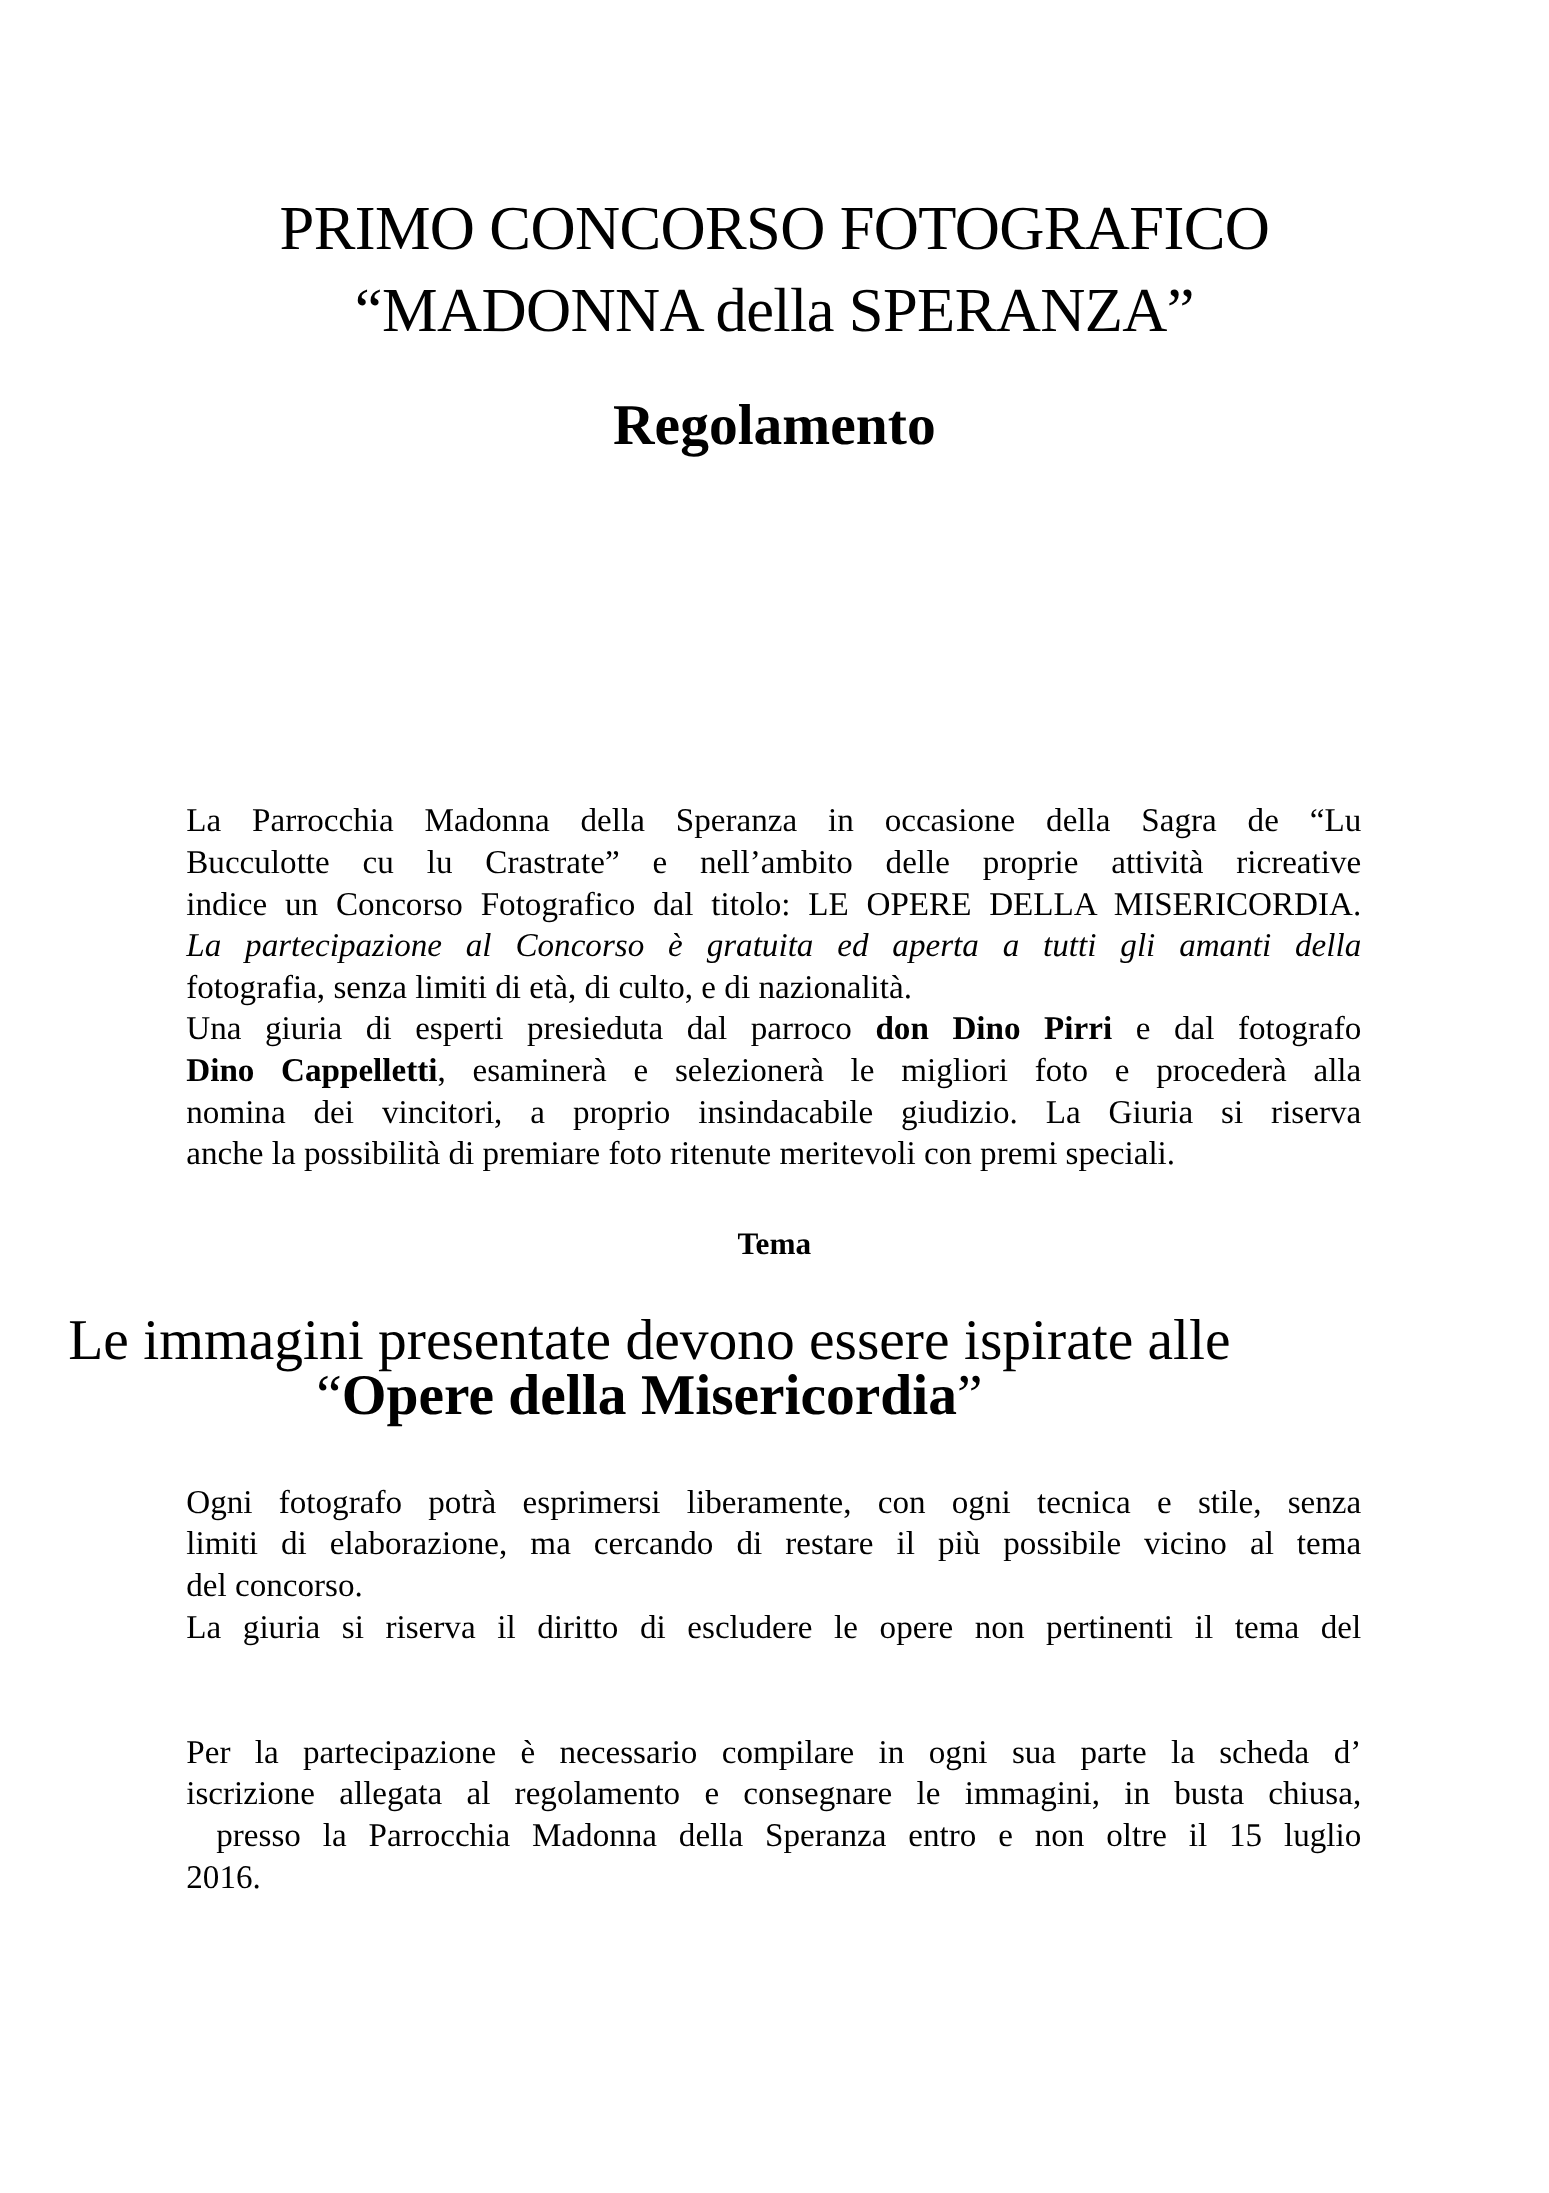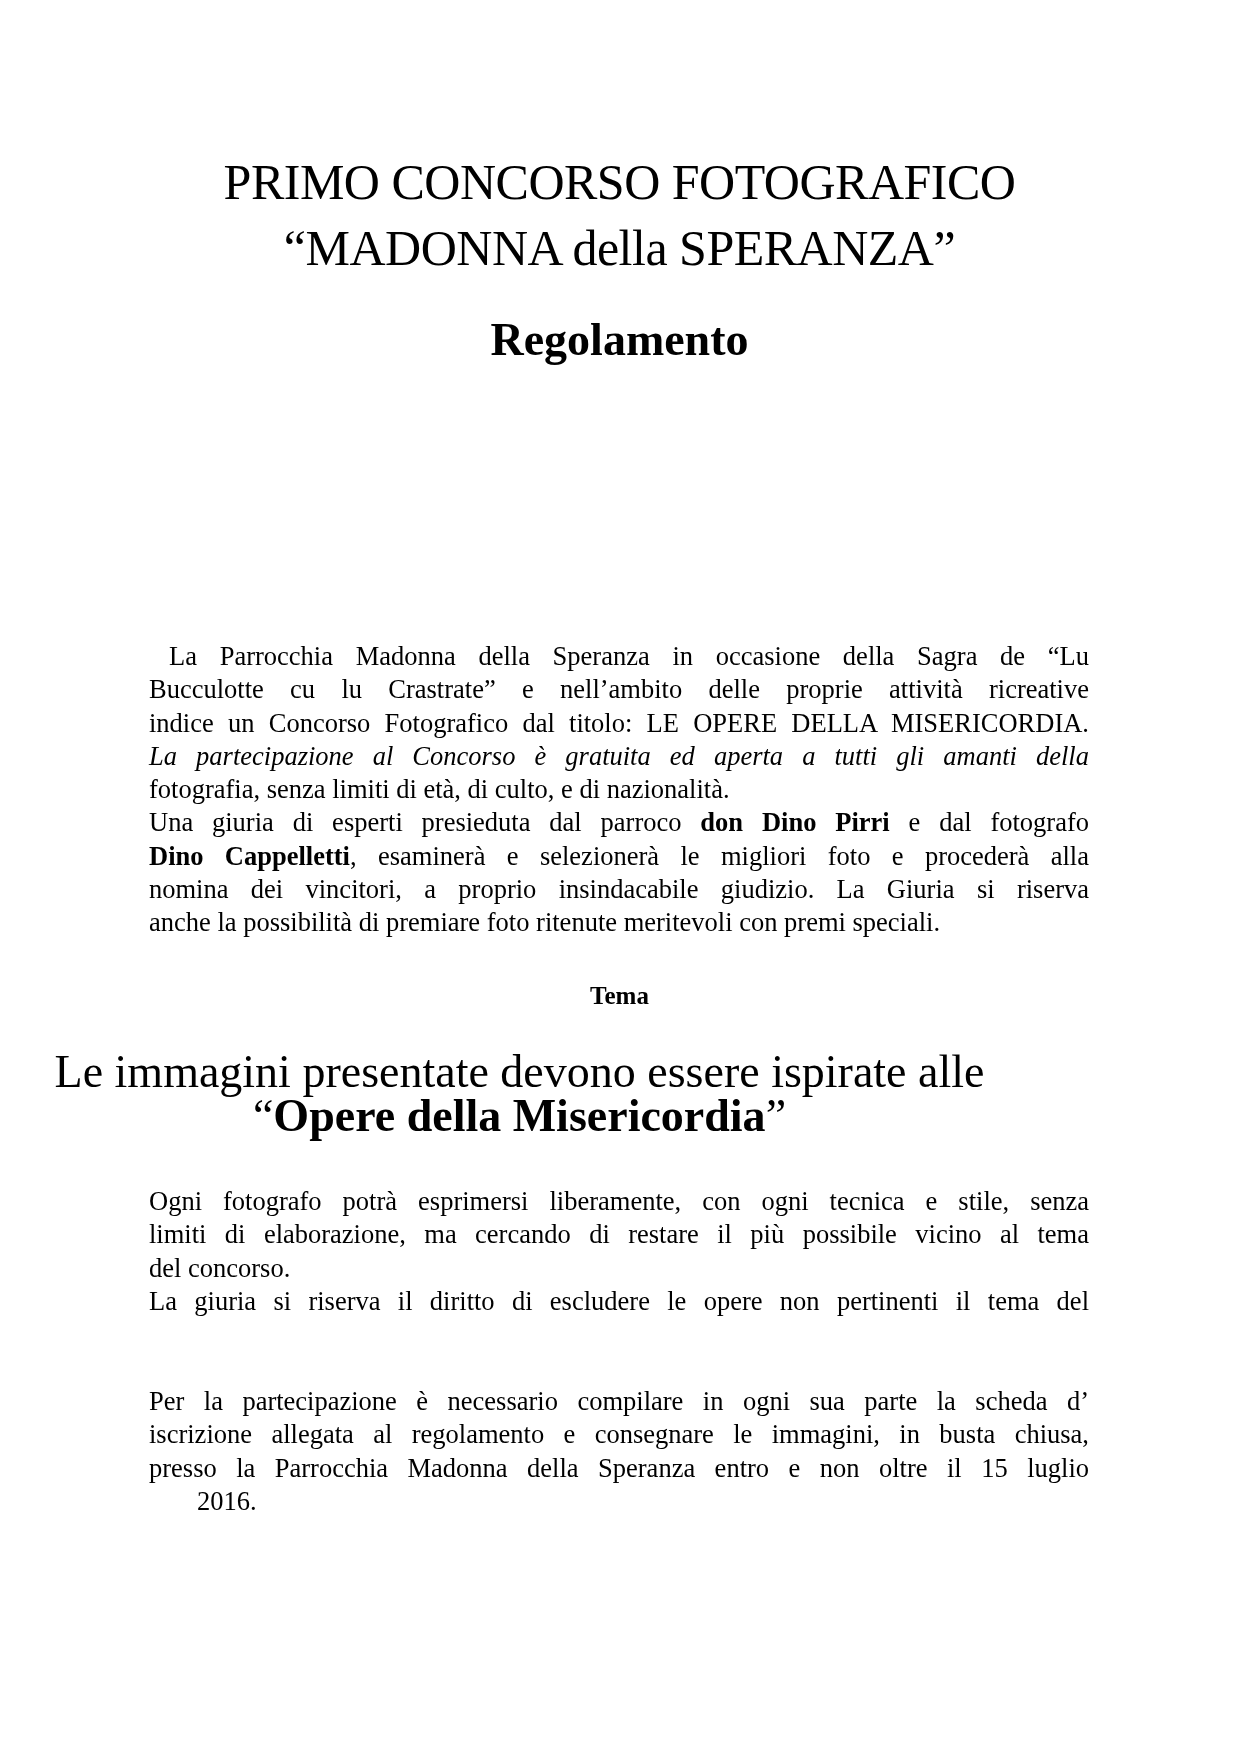--- a/index.html
+++ b/index.html
@@ -21,21 +21,21 @@
   </style>
 </head>
 <body>
 
 <div>
   <div class="title t1">PRIMO CONCORSO FOTOGRAFICO</div>
   <div class="title t2">“MADONNA della SPERANZA”</div>
   <div class="heading">Regolamento</div>
 
   <div class="body-block p1">
-    <span class="line just" style="display: block; margin-left: 20px;">La Parrocchia Madonna della Speranza in occasione della  Sagra de “Lu</span>
+    <span class="line just" style="display: block;">La Parrocchia Madonna della Speranza in occasione della  Sagra de “Lu</span>
     <span class="line just" style="display: block;">Bucculotte cu lu Crastrate” e nell’ambito delle proprie attività ricreative</span>
     <span class="line just" style="display: block;">indice un Concorso Fotografico dal titolo: LE OPERE DELLA MISERICORDIA.</span>
     <span class="line just" style="display: block; font-style: italic;">La partecipazione al Concorso è gratuita ed aperta a tutti gli amanti della</span>
     <span class="line left" style="display: block;">fotografia, senza limiti di età, di culto,  e di nazionalità.</span>
     <span class="line just" style="display: block;"><span>Una giuria di esperti presieduta dal parroco </span><b>don Dino Pirri</b><span> e dal fotografo</span></span>
     <span class="line just" style="display: block;"><b>Dino Cappelletti</b><span>, esaminerà e selezionerà le migliori foto e procederà alla</span></span>
     <span class="line just" style="display: block;">nomina dei vincitori, a proprio insindacabile giudizio. La Giuria si riserva</span>
     <span class="line left" style="display: block;">anche la possibilità di premiare foto ritenute meritevoli con premi speciali.</span>
   </div>
 
@@ -49,16 +49,16 @@
   <div class="body-block p2">
     <span class="line just" style="display: block;">Ogni fotografo potrà esprimersi liberamente, con ogni tecnica e stile, senza</span>
     <span class="line just" style="display: block;">limiti di elaborazione, ma cercando di restare il più possibile vicino al tema</span>
     <span class="line left" style="display: block;">del concorso.</span>
     <span class="line just" style="display: block;">La giuria si riserva il diritto di escludere le opere non pertinenti il tema del</span>
   </div>
 
   <div class="body-block p3">
     <span class="line just" style="display: block;">Per la partecipazione è necessario compilare in ogni sua parte la scheda d’</span>
     <span class="line just" style="display: block;">iscrizione allegata al regolamento e consegnare le immagini, in busta chiusa,</span>
-    <span class="line just" style="display: block;">presso la Parrocchia Madonna della Speranza entro e non oltre il 15 luglio</span>
-    <span class="line left" style="display: block; margin-left: 48px;">2016.</span>
+    <span class="line just" style="display: block; margin-left: 24px;">presso la Parrocchia Madonna della Speranza entro e non oltre il 15 luglio</span>
+    <span class="line left" style="display: block;">2016.</span>
   </div>
 </div>
 
 </body></html>

